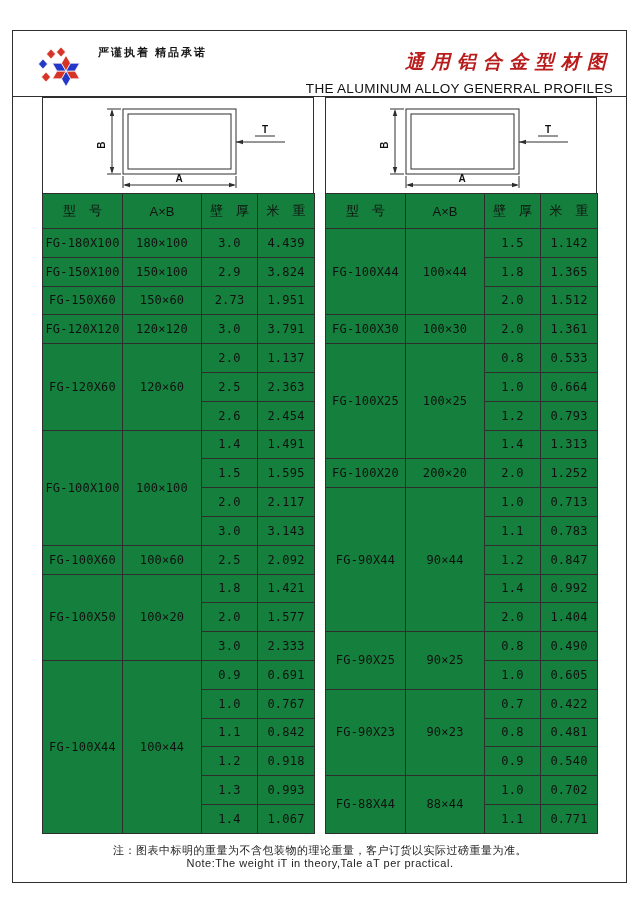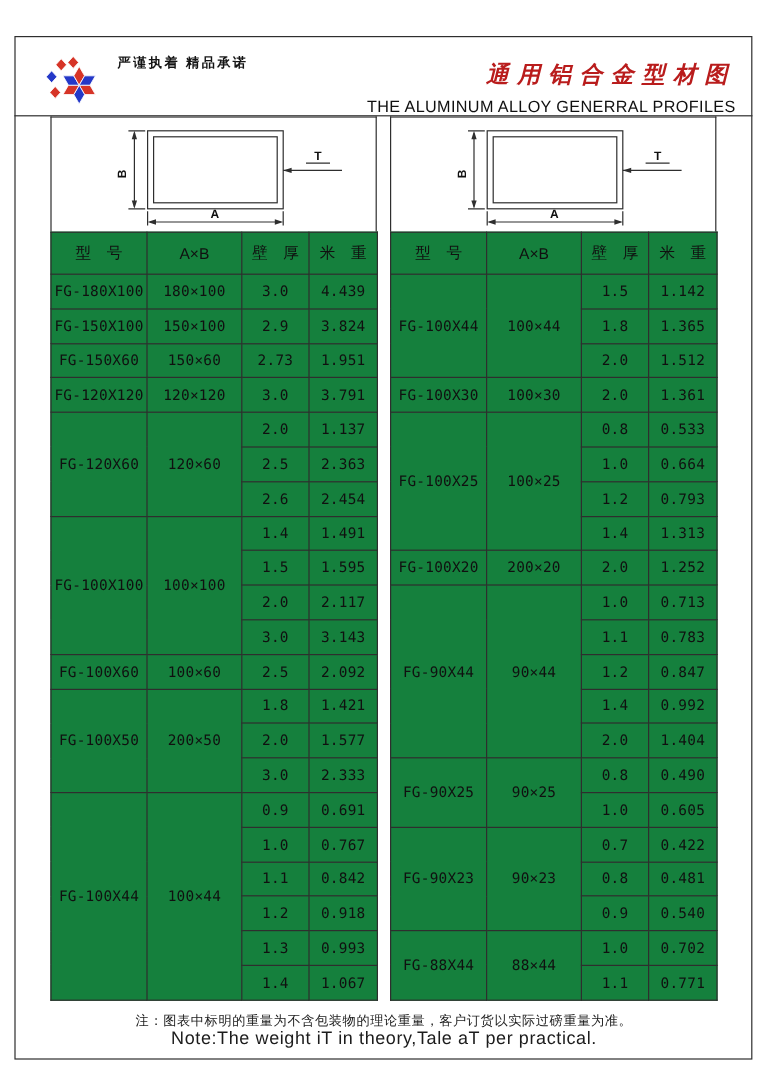--- a/index.html
+++ b/index.html
@@ -54,21 +54,21 @@
     height:27.8px; font-size:12px; color:#101010;
     font-family:"DejaVu Sans Mono", monospace; letter-spacing:0.2px;
   }
   
   .note-cn {
     position:absolute; left:0; top:843px; width:100%; text-align:center;
     font-size:11px; color:#1c1c1c; letter-spacing:0.5px;
   }
   .note-en {
     position:absolute; left:0; top:857px; width:100%; text-align:center;
-    font-size:15px; color:#1c1c1c; letter-spacing:0.5px;
+    font-size:11px; color:#1c1c1c; letter-spacing:0.5px;
   }
   .dwg { display:block; }
 </style>
 </head>
 <body>
 
 <div class="page">
   <div class="frame"></div>
 
   <div class="header-band">
@@ -195,21 +195,21 @@
             <td>3.143</td>
           </tr>
           <tr>
             <td>FG-100X60</td>
             <td>100×60</td>
             <td>2.5</td>
             <td>2.092</td>
           </tr>
           <tr>
             <td rowspan="3">FG-100X50</td>
-            <td rowspan="3">200×50</td>
+            <td rowspan="3">100×20</td>
             <td>1.8</td>
             <td>1.421</td>
           </tr>
           <tr>
             <td>2.0</td>
             <td>1.577</td>
           </tr>
           <tr>
             <td>3.0</td>
             <td>2.333</td>

